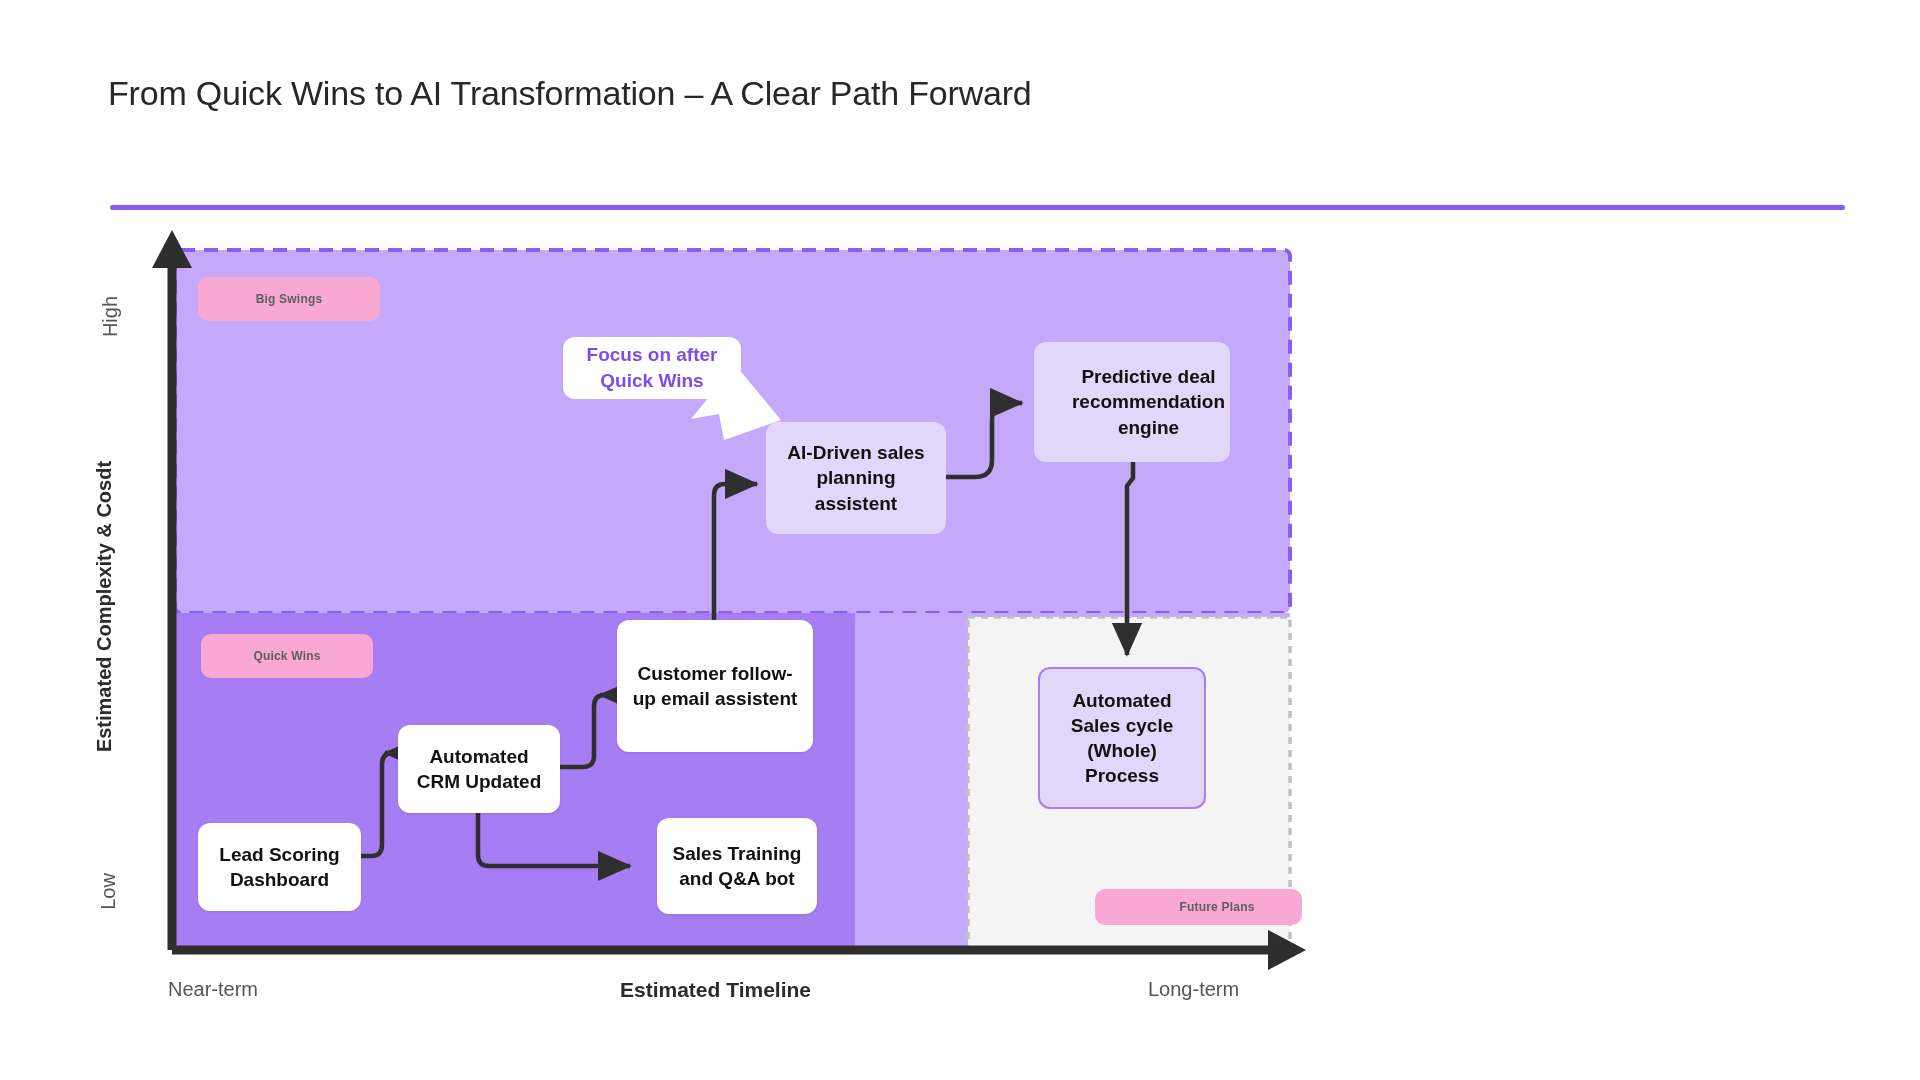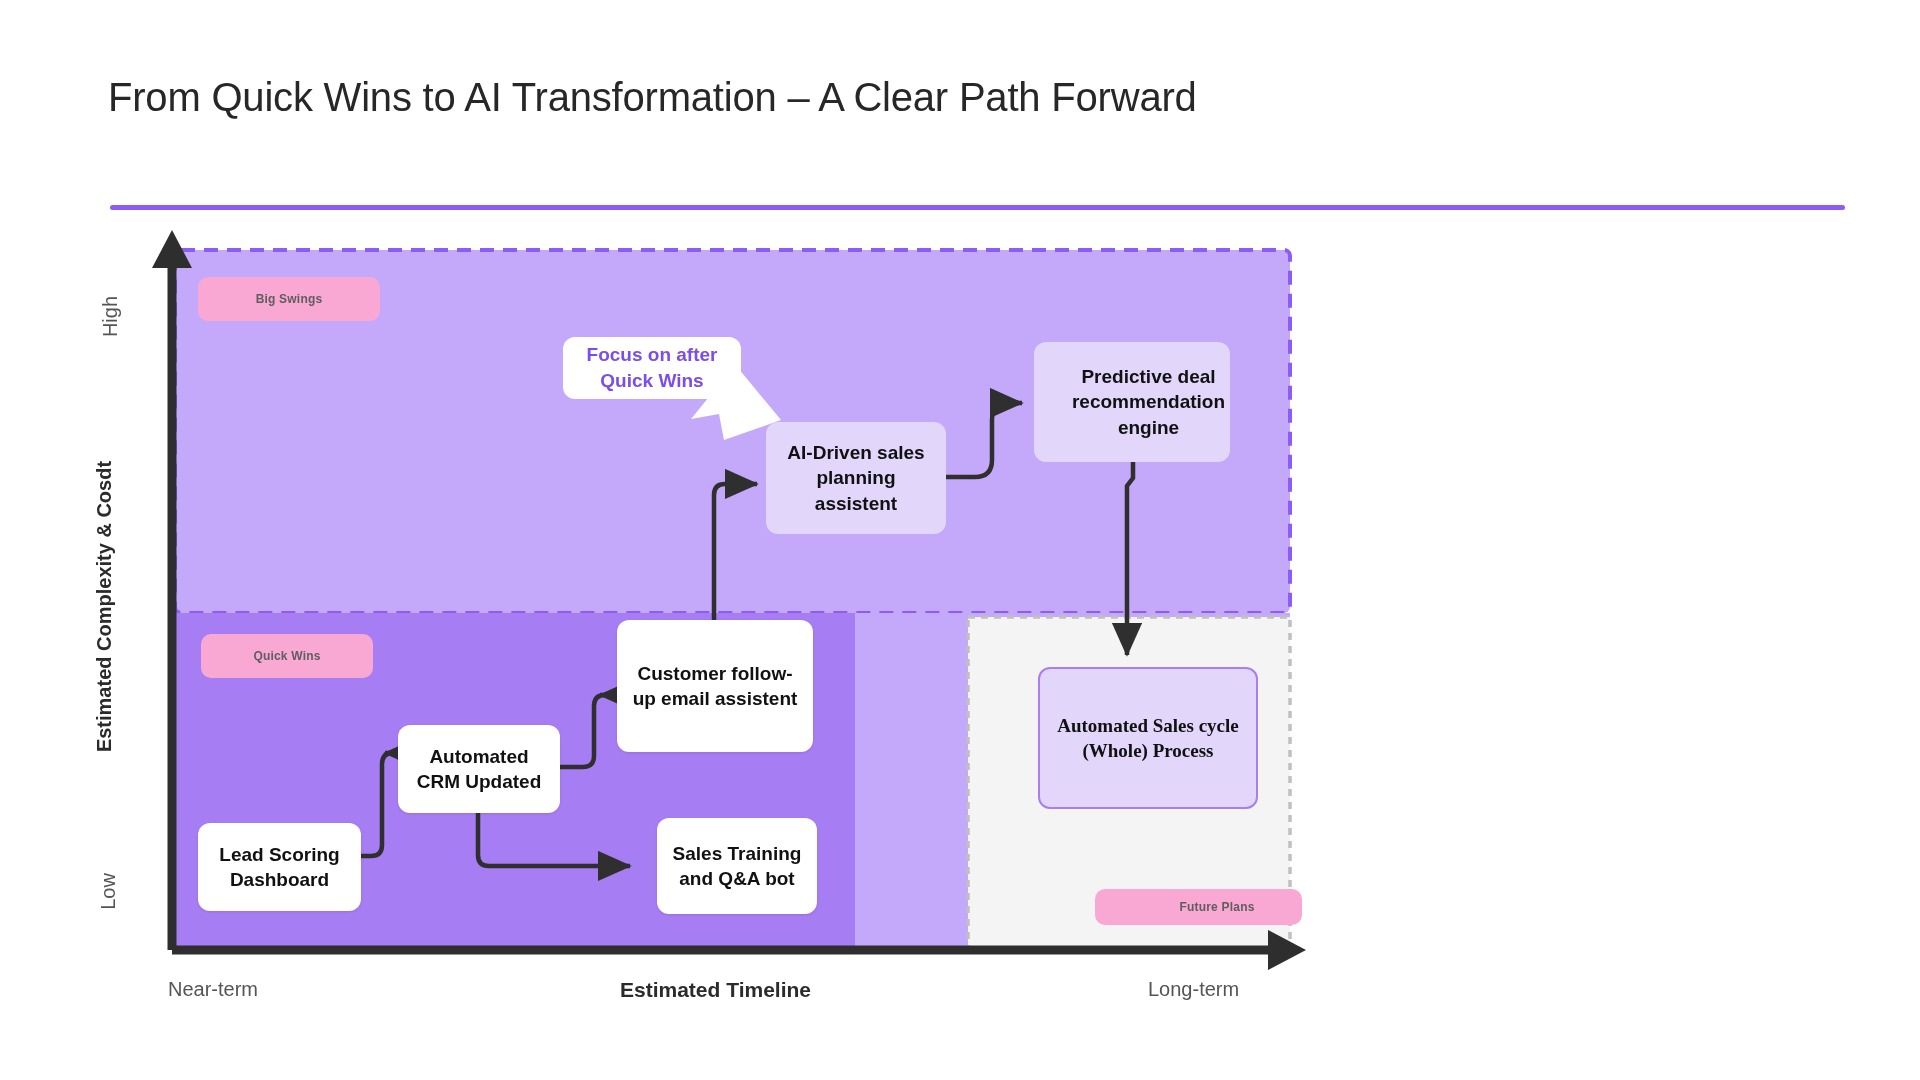--- a/index.html
+++ b/index.html
@@ -24,21 +24,21 @@
     width: 1740px;
   }
   #title-main {
     font-size: 36px;
     font-weight: bold;
     letter-spacing: -0.4px;
     color: #141414;
     line-height: 1.2;
   }
   #title-sub {
-    font-size: 40px;
+    font-size: 34px;
     font-weight: normal;
     color: #272727;
     letter-spacing: -0.2px;
     line-height: 1.25;
     margin-top: 12px;
   }
   #accent-rule {
     position: absolute;
     left: 110px;
     top: 205px;
@@ -220,17 +220,17 @@
   <div class="node white" style="left:398px; top:725px; width:162px; height:88px;">Automated CRM Updated</div>
 
   <div class="node white" style="left:617px; top:620px; width:196px; height:132px;">Customer follow-up email assistent</div>
 
   <div class="node white" style="left:641px; top:818px; width:160px; height:96px;margin-left:16px;">Sales Training and Q&amp;A bot</div>
 
   <div class="node lav" style="left:766px; top:422px; width:180px; height:112px;">AI-Driven sales planning assistent</div>
 
   <div class="node lav" style="left:1034px; top:342px; width:196px; height:120px;padding-left:43px;">Predictive deal recommendation engine</div>
 
-  <div class="node lav-outline" style="left:1038px; top:667px; width:220px; height:142px;font-family:Liberation Serif, serif;">Automated Sales cycle (Whole) Process</div>
+  <div class="node lav-outline" style="left:1038px; top:667px; width:168px; height:142px;">Automated Sales cycle (Whole) Process</div>
 
   <div id="callout" style="left:563px; top:337px; width:178px; height:62px;">Focus on after Quick Wins</div>
 
 </div>
 
 </body></html>

